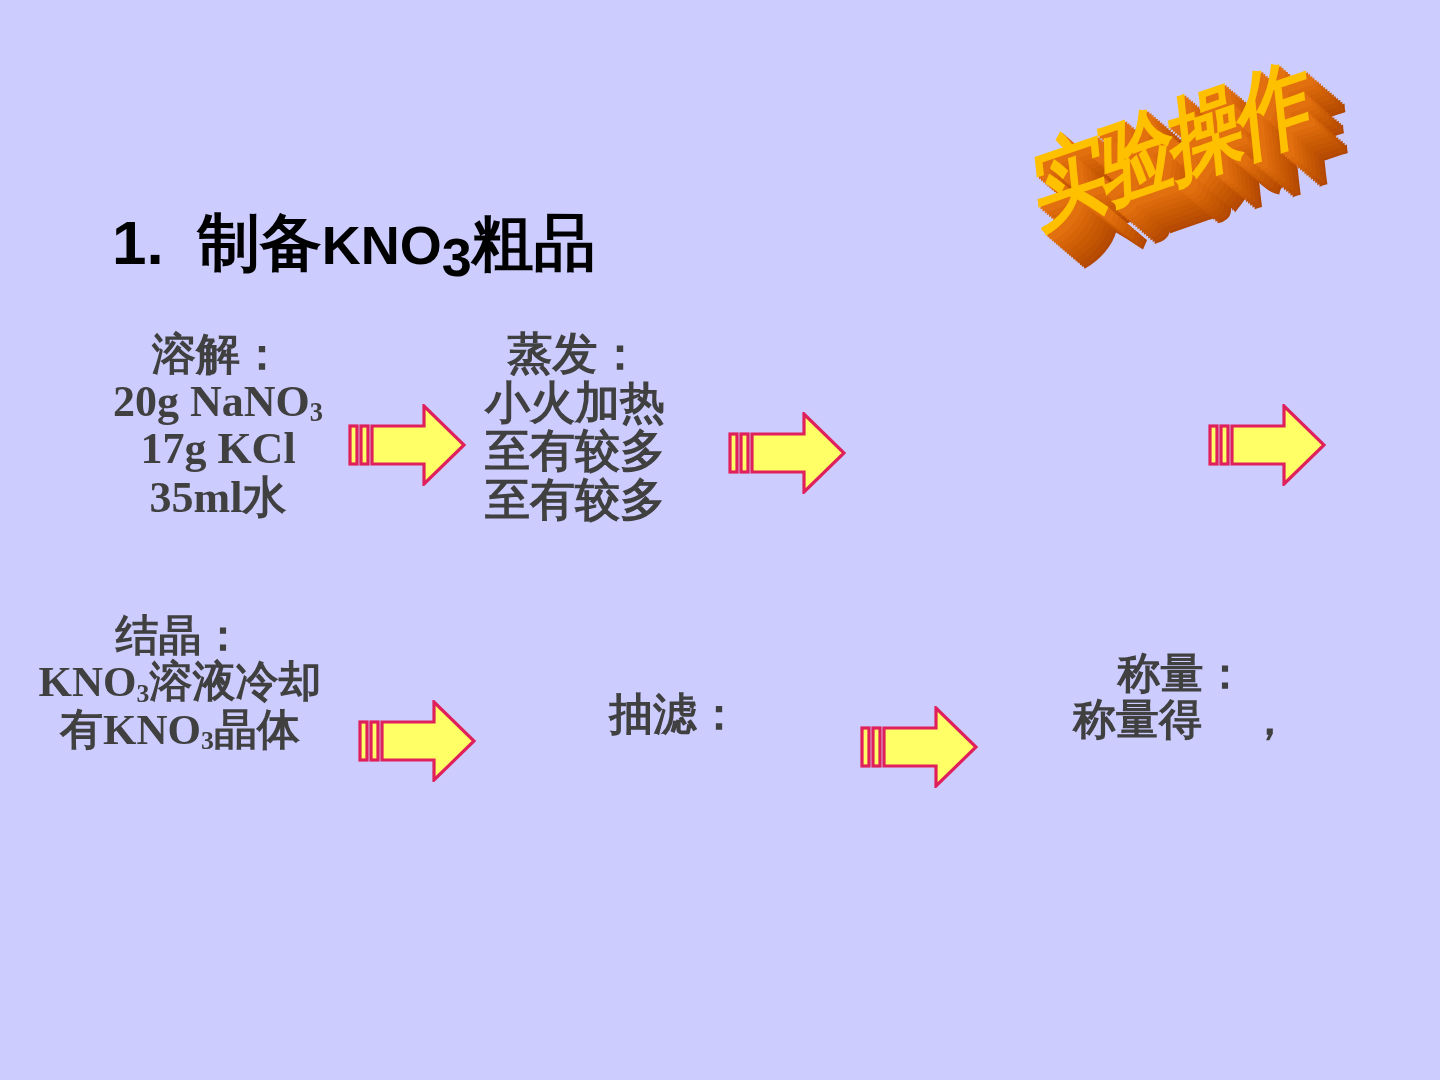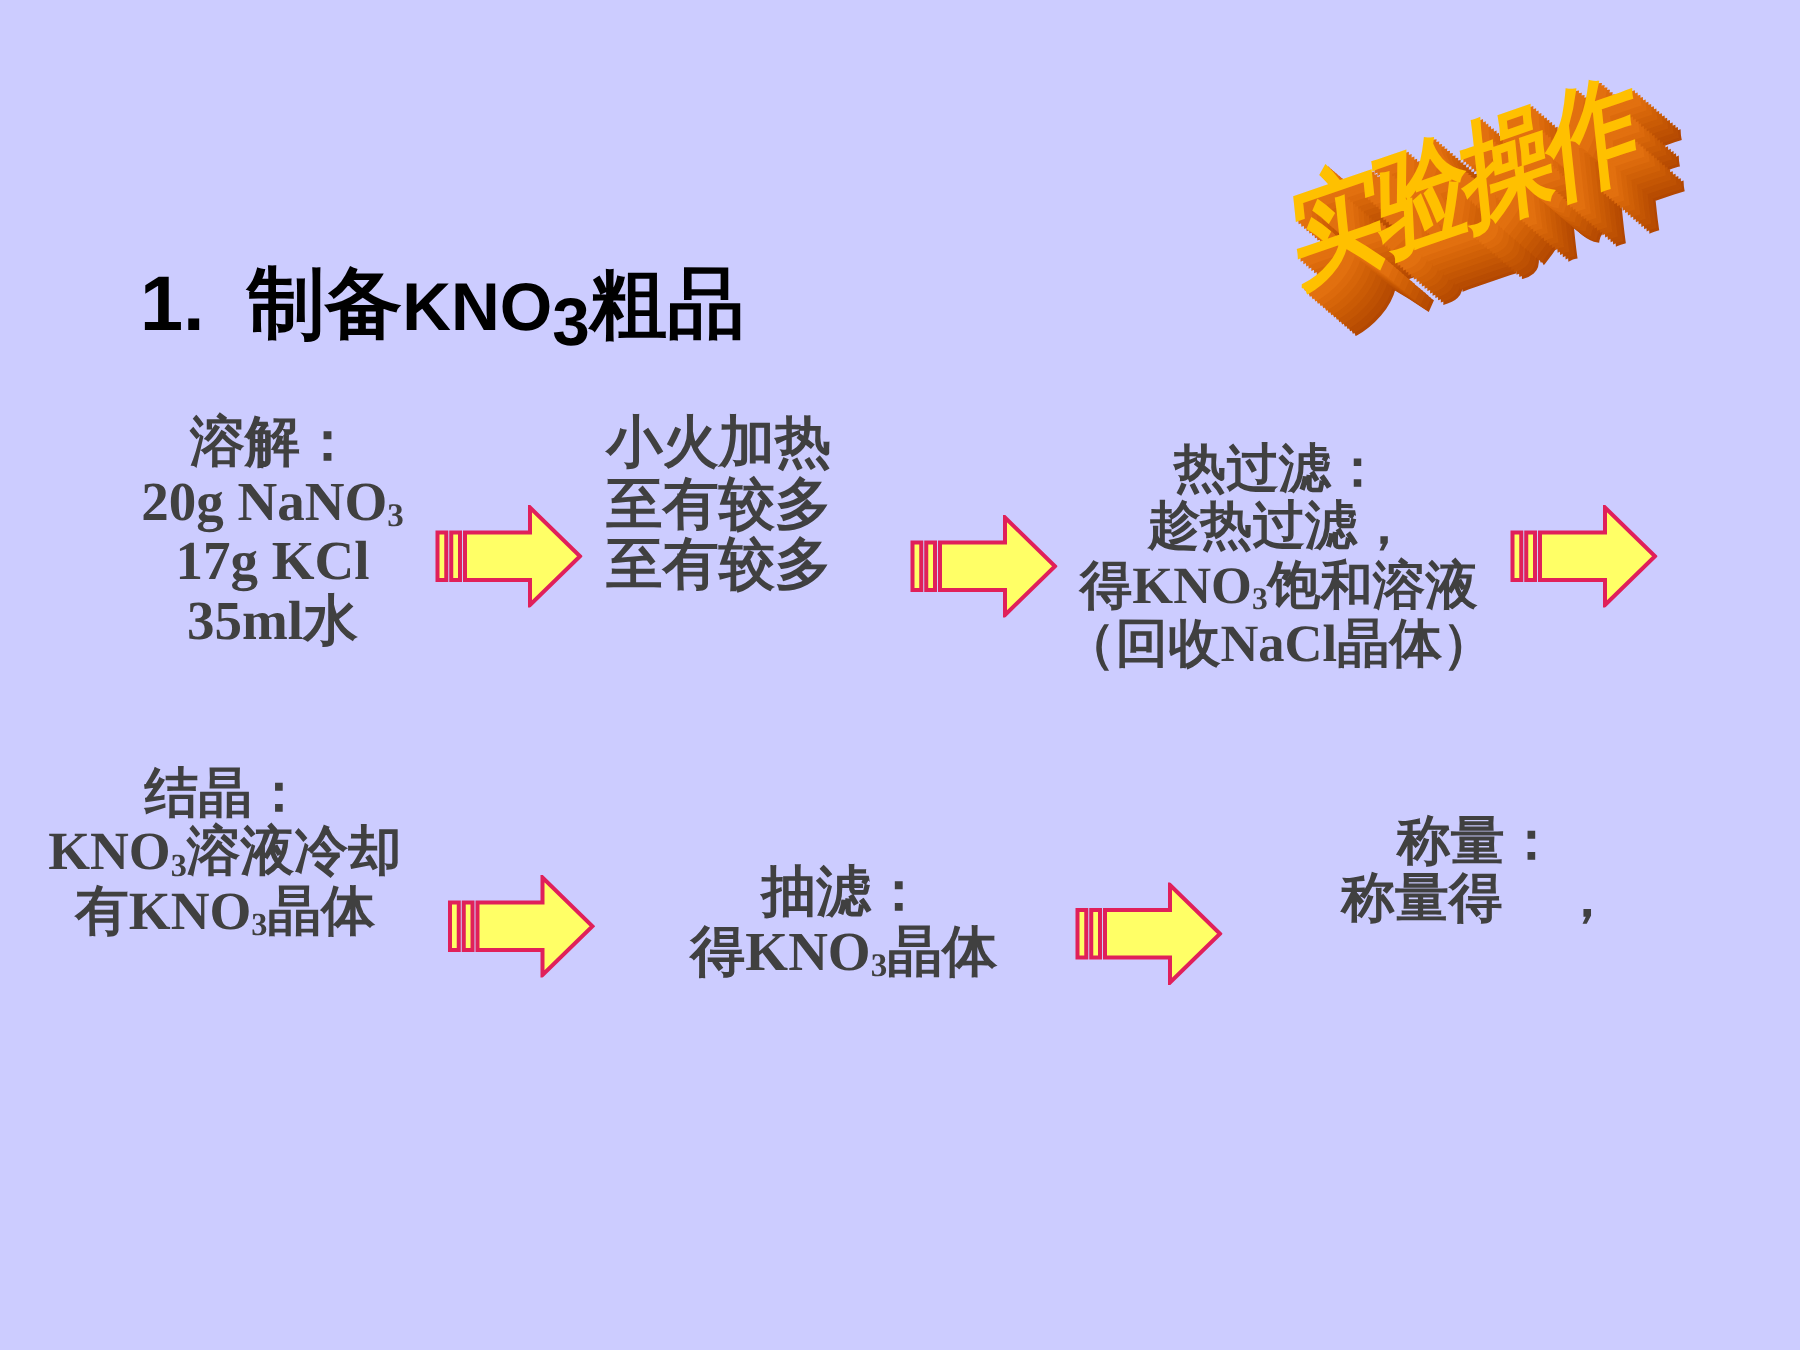--- a/index.html
+++ b/index.html
@@ -138,41 +138,36 @@
     <svg width="118" height="82" viewBox="0 0 118 82">
       <g fill="#FFFF66" stroke="#E0205A" stroke-width="3.2" stroke-linejoin="miter">
         <rect x="2" y="22" width="7" height="38"></rect>
         <rect x="13" y="22" width="7" height="38"></rect>
         <path d="M24 22 L76 22 L76 2 L116 41 L76 80 L76 60 L24 60 Z"></path>
       </g>
     </svg>
   </div>
 
   <div class="step" style="left:450px; top:330px; width:250px; font-size:45px;">
+    <span class="line cjk">蒸发：</span>
     <span class="line"><span class="cjk">小火加热</span></span>
     <span class="line"><span class="cjk">至有较多</span></span>
     <span class="line"><span class="cjk">至有较多</span></span>
   </div>
 
   <div class="arrow" style="left:728px; top:412px;">
     <svg width="118" height="82" viewBox="0 0 118 82">
       <g fill="#FFFF66" stroke="#E0205A" stroke-width="3.2" stroke-linejoin="miter">
         <rect x="2" y="22" width="7" height="38"></rect>
         <rect x="13" y="22" width="7" height="38"></rect>
         <path d="M24 22 L76 22 L76 2 L116 41 L76 80 L76 60 L24 60 Z"></path>
       </g>
     </svg>
   </div>
 
-  <div class="step" style="left:838px; top:352px; width:370px; font-size:42px;">
-    <span class="line cjk">热过滤：</span>
-    <span class="line"><span class="cjk">趁热过滤，</span></span>
-    <span class="line"><span class="cjk">得</span><span class="lat">KNO</span><sub class="lat">3</sub><span class="cjk">饱和溶液</span></span>
-    <span class="line"><span class="cjk">（回收</span><span class="lat">NaCl</span><span class="cjk">晶体）</span></span>
-  </div>
 
   <div class="arrow" style="left:1208px; top:404px;">
     <svg width="118" height="82" viewBox="0 0 118 82">
       <g fill="#FFFF66" stroke="#E0205A" stroke-width="3.2" stroke-linejoin="miter">
         <rect x="2" y="22" width="7" height="38"></rect>
         <rect x="13" y="22" width="7" height="38"></rect>
         <path d="M24 22 L76 22 L76 2 L116 41 L76 80 L76 60 L24 60 Z"></path>
       </g>
     </svg>
   </div>
@@ -188,21 +183,20 @@
       <g fill="#FFFF66" stroke="#E0205A" stroke-width="3.2" stroke-linejoin="miter">
         <rect x="2" y="22" width="7" height="38"></rect>
         <rect x="13" y="22" width="7" height="38"></rect>
         <path d="M24 22 L76 22 L76 2 L116 41 L76 80 L76 60 L24 60 Z"></path>
       </g>
     </svg>
   </div>
 
   <div class="step" style="left:520px; top:690px; width:310px; font-size:44px;">
     <span class="line cjk">抽滤：</span>
-    <span class="line"><span class="cjk">得</span><span class="lat">KNO</span><sub class="lat">3</sub><span class="cjk">晶体</span></span>
   </div>
 
   <div class="arrow" style="left:860px; top:706px;">
     <svg width="118" height="82" viewBox="0 0 118 82">
       <g fill="#FFFF66" stroke="#E0205A" stroke-width="3.2" stroke-linejoin="miter">
         <rect x="2" y="22" width="7" height="38"></rect>
         <rect x="13" y="22" width="7" height="38"></rect>
         <path d="M24 22 L76 22 L76 2 L116 41 L76 80 L76 60 L24 60 Z"></path>
       </g>
     </svg>

